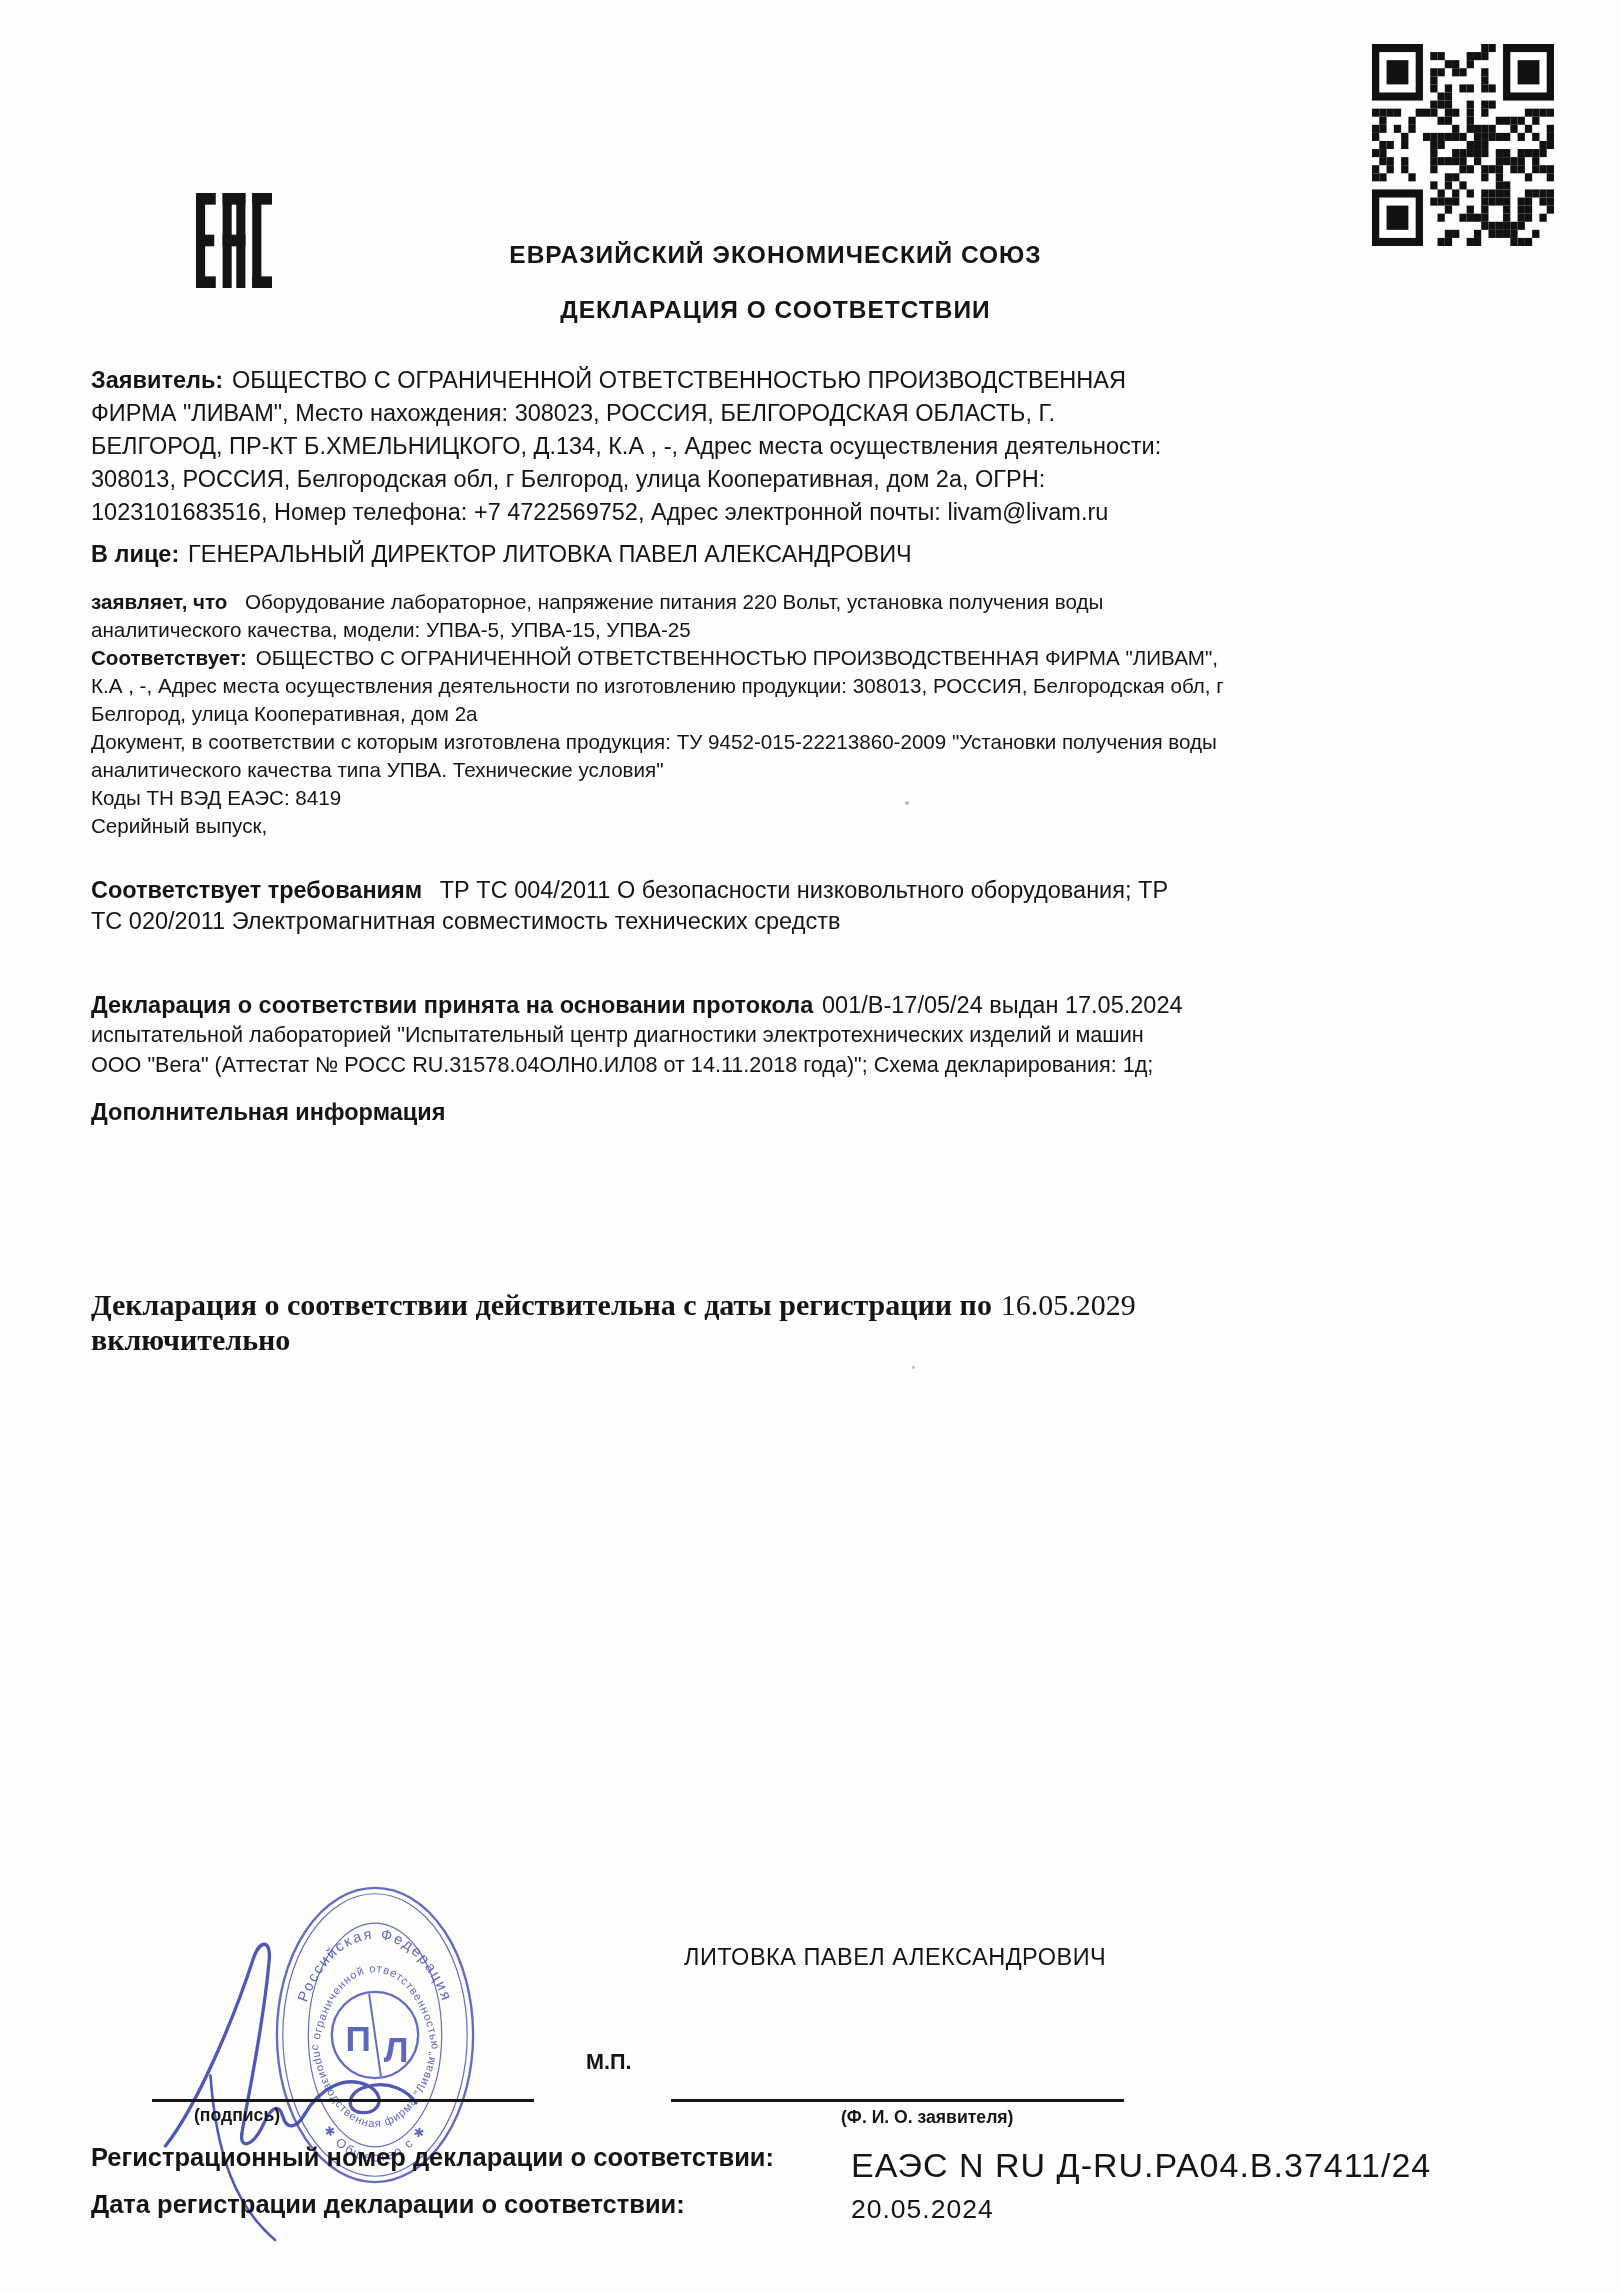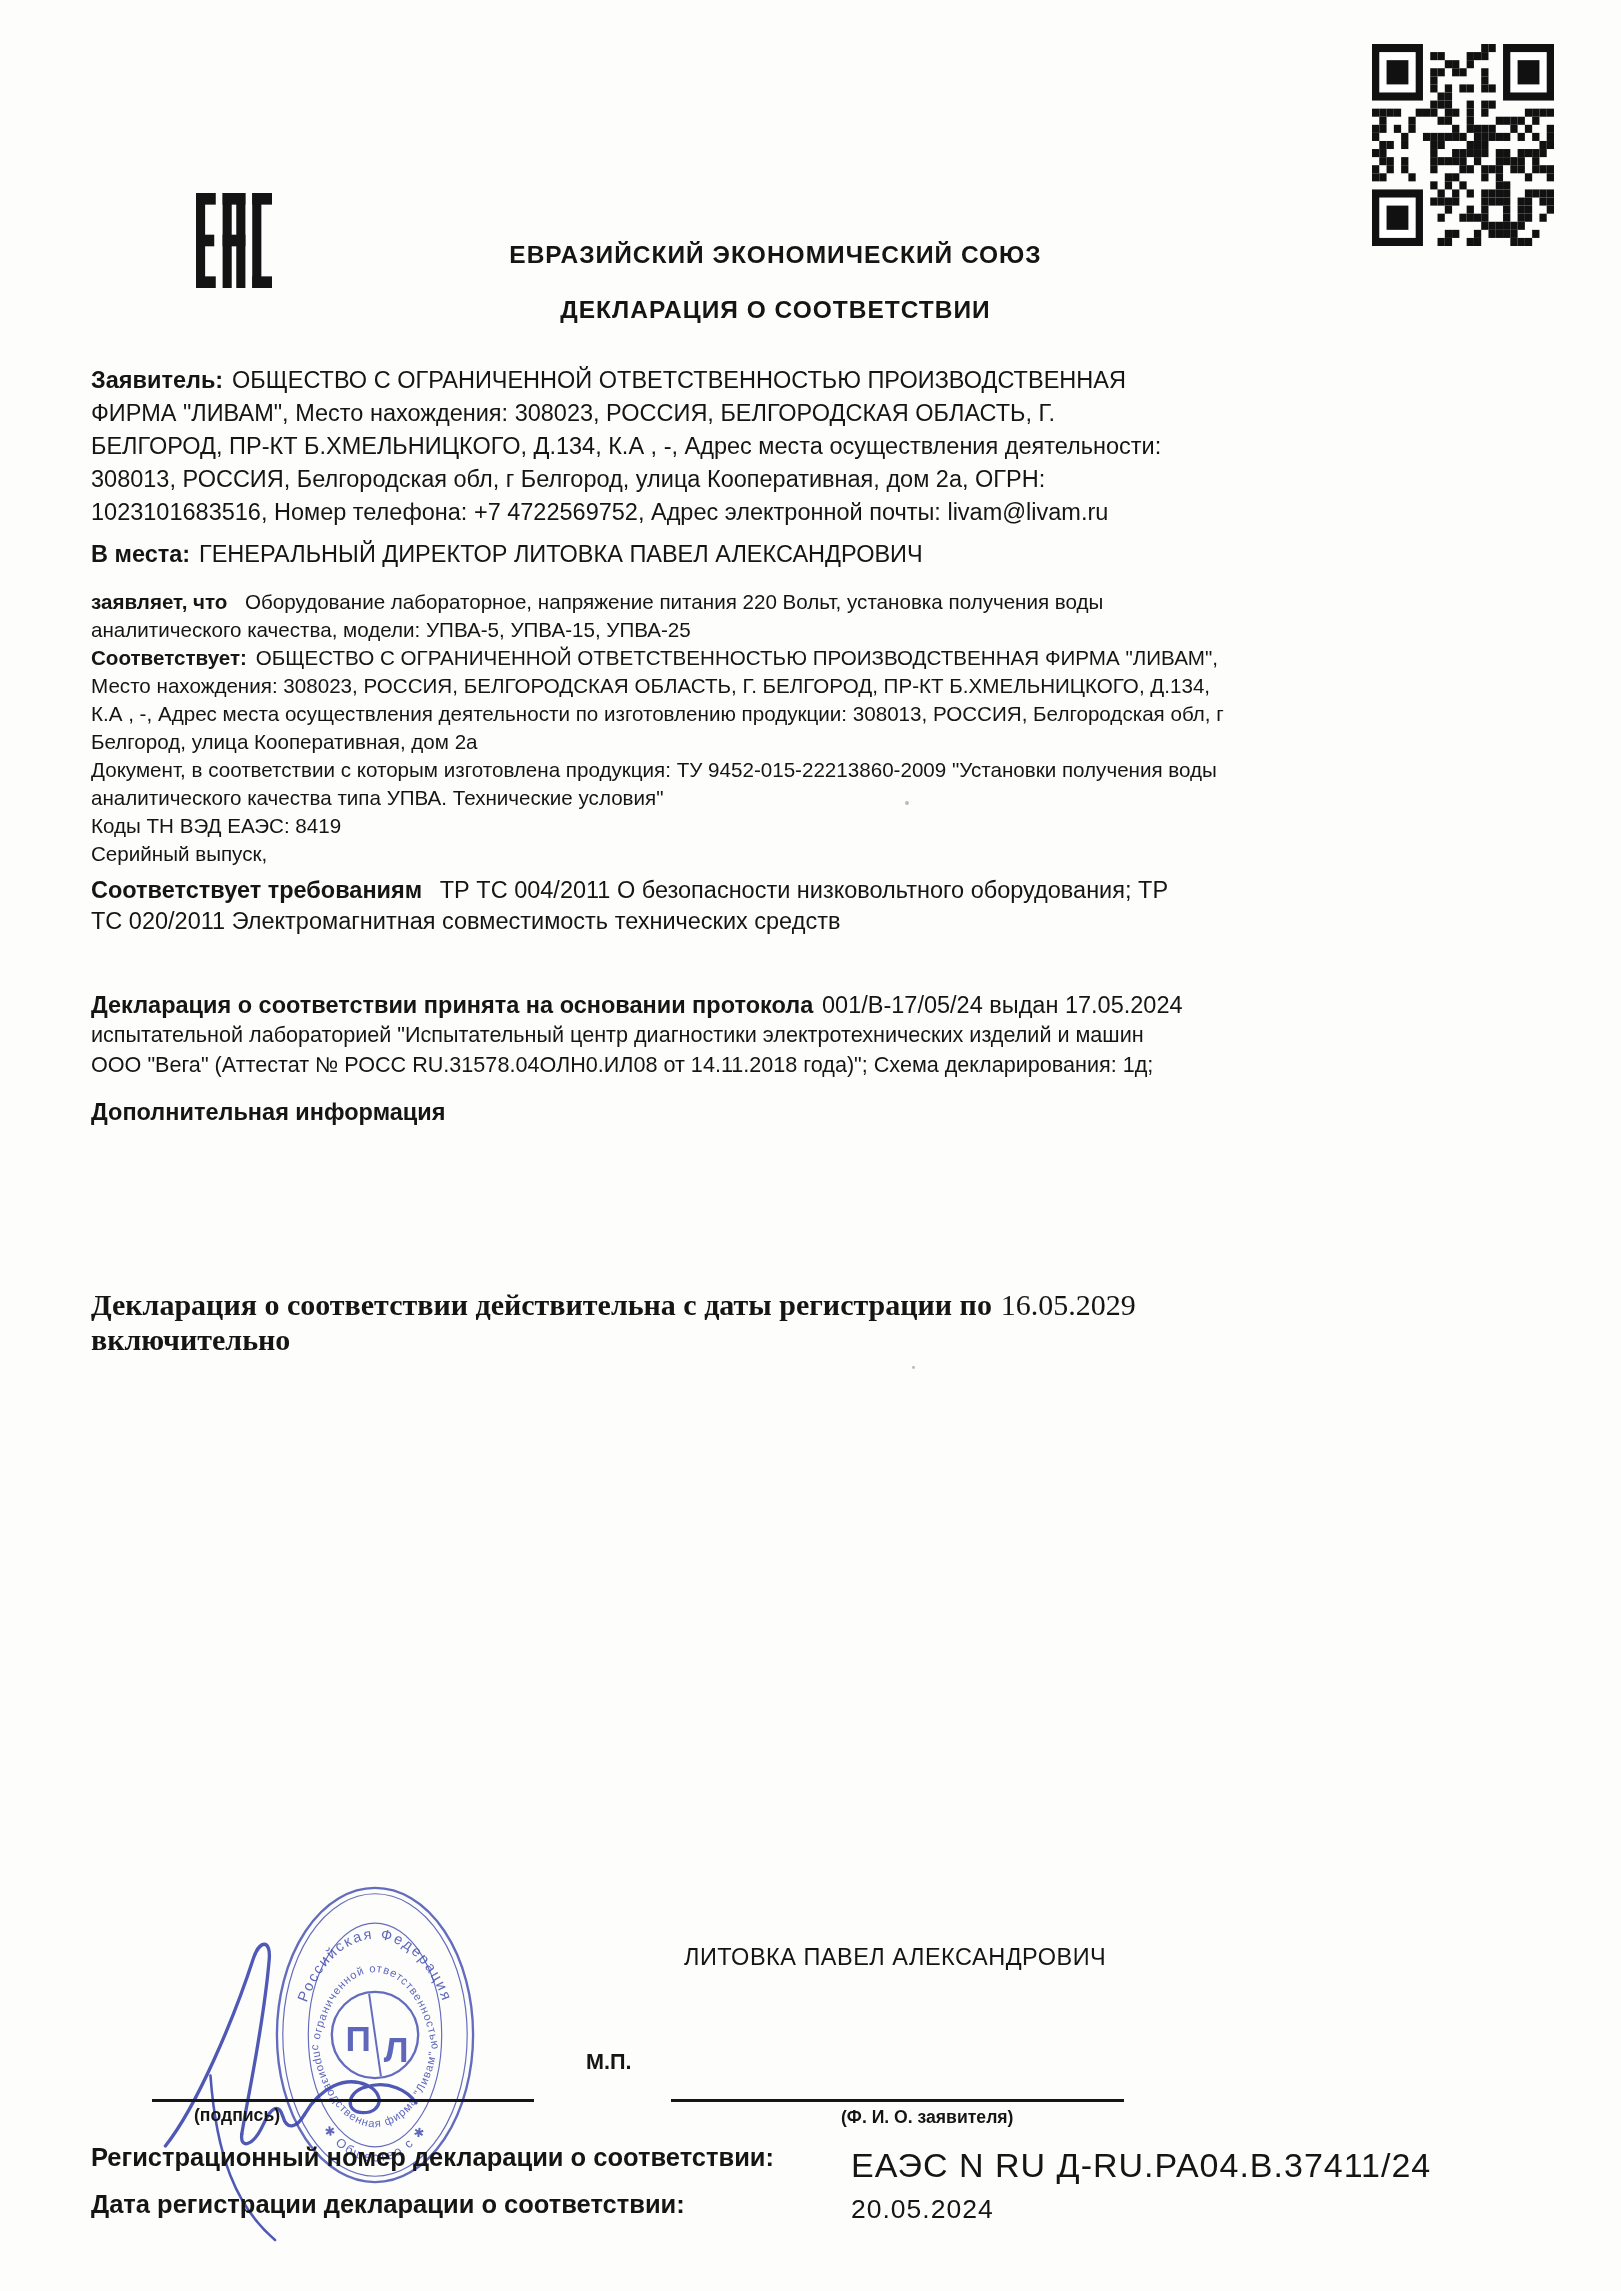--- a/index.html
+++ b/index.html
@@ -303,28 +303,27 @@
     <rect x="8" y="152" width="40" height="40" fill="#fff"></rect>
     <rect x="16" y="160" width="24" height="24" fill="#111"></rect>
   </svg>
 
 <div class="abs block" id="applicant">
   <div class="nowrap"><span class="lbl">Заявитель:</span><span>ОБЩЕСТВО С ОГРАНИЧЕННОЙ ОТВЕТСТВЕННОСТЬЮ ПРОИЗВОДСТВЕННАЯ</span></div>
   <div class="nowrap"><span>ФИРМА "ЛИВАМ", Место нахождения: 308023, РОССИЯ, БЕЛГОРОДСКАЯ ОБЛАСТЬ, Г.</span></div>
   <div class="nowrap"><span>БЕЛГОРОД, ПР-КТ Б.ХМЕЛЬНИЦКОГО, Д.134, К.А , -, Адрес места осуществления деятельности:</span></div>
   <div class="nowrap"><span>308013, РОССИЯ, Белгородская обл, г Белгород, улица Кооперативная, дом 2а, ОГРН:</span></div>
   <div class="nowrap"><span>1023101683516, Номер телефона: +7 4722569752, Адрес электронной почты: livam@livam.ru</span></div>
-  <div class="nowrap vlice"><span class="lbl">В места:</span><span>ГЕНЕРАЛЬНЫЙ ДИРЕКТОР ЛИТОВКА ПАВЕЛ АЛЕКСАНДРОВИЧ</span></div>
+  <div class="nowrap vlice"><span class="lbl">В лице:</span><span>ГЕНЕРАЛЬНЫЙ ДИРЕКТОР ЛИТОВКА ПАВЕЛ АЛЕКСАНДРОВИЧ</span></div>
 </div>
 
 <div class="abs block" id="product">
   <div class="nowrap"><span class="lbl wide">заявляет, что</span><span>Оборудование лабораторное, напряжение питания 220 Вольт, установка получения воды</span></div>
   <div class="nowrap"><span>аналитического качества, модели: УПВА-5, УПВА-15, УПВА-25</span></div>
   <div class="nowrap"><span class="lbl">Соответствует:</span><span>ОБЩЕСТВО С ОГРАНИЧЕННОЙ ОТВЕТСТВЕННОСТЬЮ ПРОИЗВОДСТВЕННАЯ ФИРМА "ЛИВАМ",</span></div>
-  <div class="nowrap"><span>Место нахождения: 308023, РОССИЯ, БЕЛГОРОДСКАЯ ОБЛАСТЬ, Г. БЕЛГОРОД, ПР-КТ Б.ХМЕЛЬНИЦКОГО, Д.134,</span></div>
   <div class="nowrap"><span>К.А , -, Адрес места осуществления деятельности по изготовлению продукции: 308013, РОССИЯ, Белгородская обл, г</span></div>
   <div class="nowrap"><span>Белгород, улица Кооперативная, дом 2а</span></div>
   <div class="nowrap"><span>Документ, в соответствии с которым изготовлена продукция: ТУ 9452-015-22213860-2009 "Установки получения воды</span></div>
   <div class="nowrap"><span>аналитического качества типа УПВА. Технические условия"</span></div>
   <div class="nowrap"><span>Коды ТН ВЭД ЕАЭС: 8419</span></div>
   <div class="nowrap"><span>Серийный выпуск,</span></div>
 </div>
 
 <div class="abs block" id="compliance">
   <div class="nowrap"><span class="lbl wide">Соответствует требованиям</span><span>ТР ТС 004/2011 О безопасности низковольтного оборудования; ТР</span></div>

